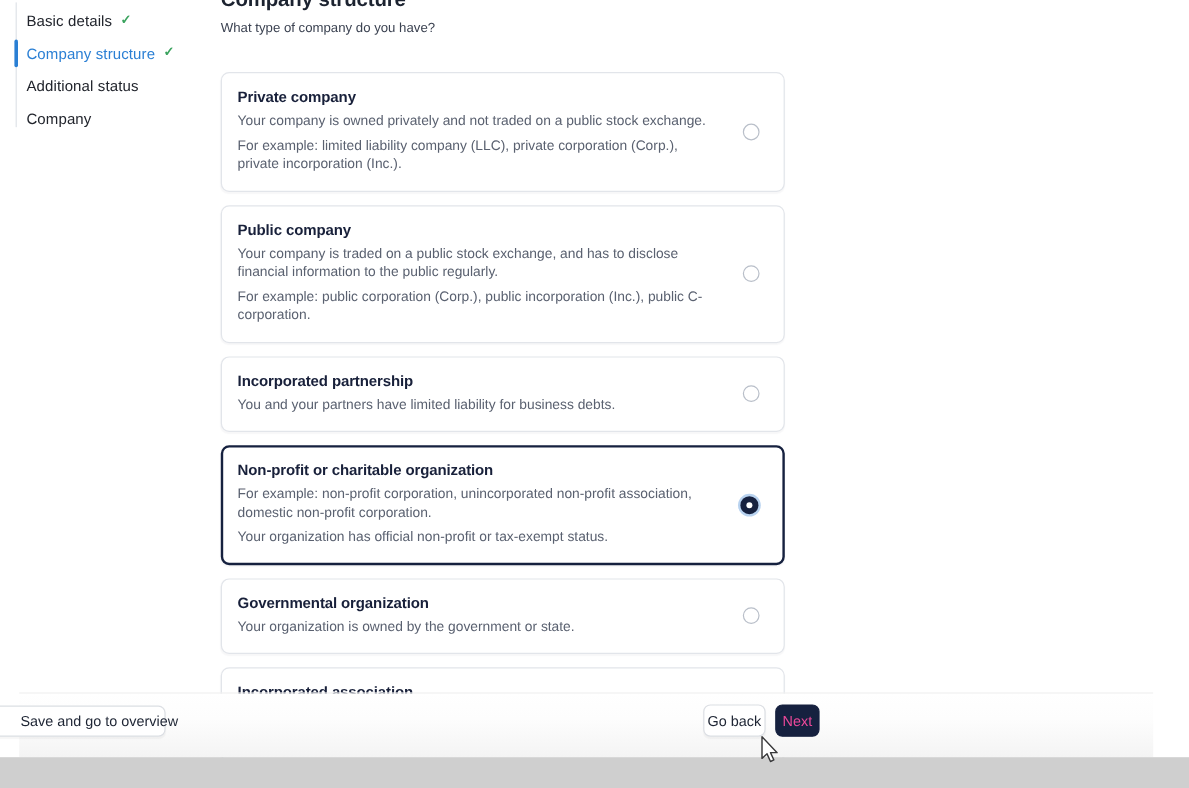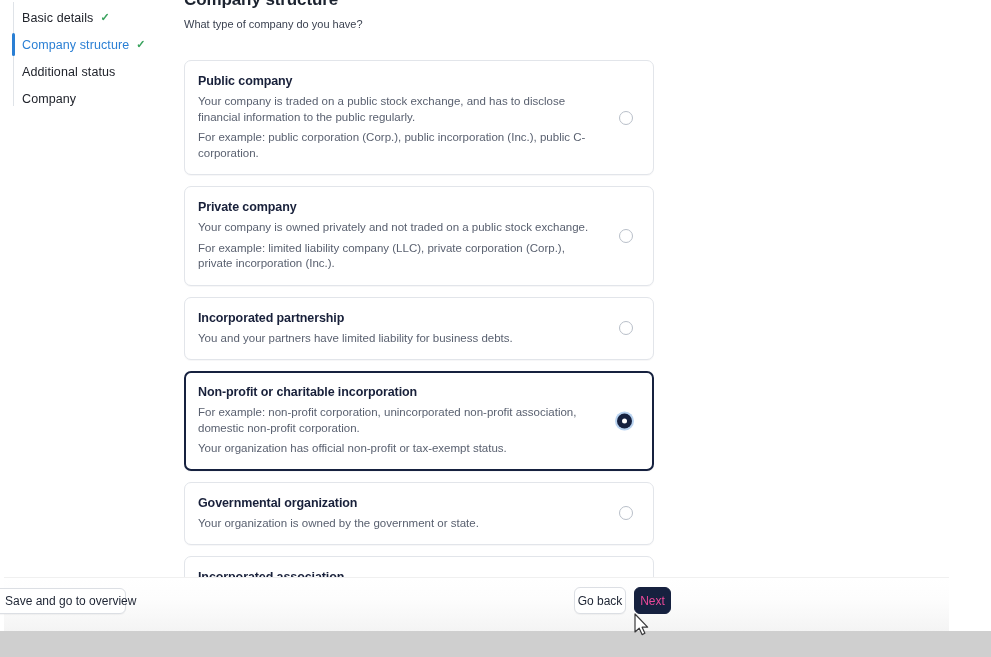--- a/index.html
+++ b/index.html
@@ -141,21 +141,21 @@
     content: "";
     width: 5px;
     height: 5px;
     border-radius: 50%;
     background: #ffffff;
   }
 
   
   .bottombar {
     position: absolute;
-    left: 4px;
+    left: 16px;
     bottom: 26px;
     width: 945px;
     height: 54px;
     background: linear-gradient(to bottom, #ffffff 0%, #fdfdfd 40%, #f4f4f4 100%);
     border-top: 1px solid #f0f0f0;
   }
   .bottom-strip {
     position: absolute;
     left: 0;
     bottom: 0;
@@ -244,41 +244,41 @@
     </div>
   </nav>
 
   <main class="content">
     <h1 class="page-title">Company structure</h1>
     <p class="page-subtitle">What type of company do you have?</p>
 
     <div class="options">
 
       <div class="option-card">
+        <div class="option-title">Private company</div>
+        <div class="option-desc">Your company is owned privately and not traded on a public stock exchange.</div>
+        <div class="option-desc">For example: limited liability company (LLC), private corporation (Corp.), private incorporation (Inc.).</div>
+        <span class="radio"></span>
+      </div>
+
+      <div class="option-card">
         <div class="option-title">Public company</div>
         <div class="option-desc">Your company is traded on a public stock exchange, and has to disclose financial information to the public regularly.</div>
         <div class="option-desc">For example: public corporation (Corp.), public incorporation (Inc.), public C-corporation.</div>
         <span class="radio"></span>
       </div>
 
       <div class="option-card">
-        <div class="option-title">Private company</div>
-        <div class="option-desc">Your company is owned privately and not traded on a public stock exchange.</div>
-        <div class="option-desc">For example: limited liability company (LLC), private corporation (Corp.), private incorporation (Inc.).</div>
-        <span class="radio"></span>
-      </div>
-
-      <div class="option-card">
         <div class="option-title">Incorporated partnership</div>
         <div class="option-desc">You and your partners have limited liability for business debts.</div>
         <span class="radio"></span>
       </div>
 
       <div class="option-card selected">
-        <div class="option-title">Non-profit or charitable incorporation</div>
+        <div class="option-title">Non-profit or charitable organization</div>
         <div class="option-desc">For example: non-profit corporation, unincorporated non-profit association, domestic non-profit corporation.</div>
         <div class="option-desc">Your organization has official non-profit or tax-exempt status.</div>
         <span class="radio checked"></span>
       </div>
 
       <div class="option-card">
         <div class="option-title">Governmental organization</div>
         <div class="option-desc">Your organization is owned by the government or state.</div>
         <span class="radio"></span>
       </div>

